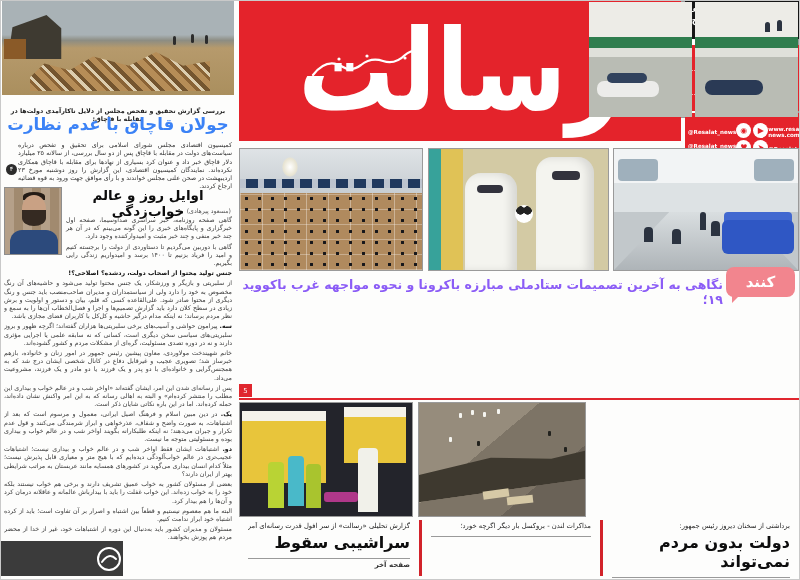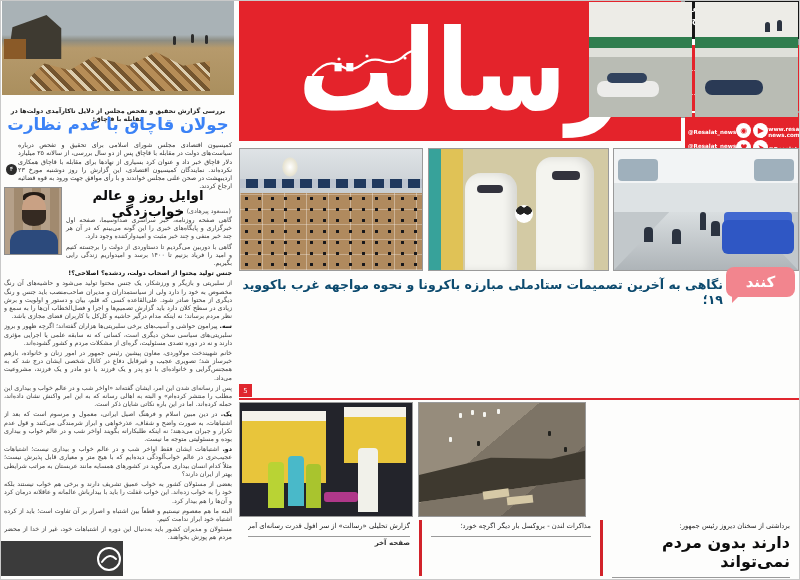--- a/index.html
+++ b/index.html
@@ -35,21 +35,21 @@
   .port-spacer{float:left;width:62px;height:42px;}
   .portrait{left:3px;top:186px;width:58px;height:68px;border:1px solid #8e8e8e;box-sizing:border-box;background:repeating-linear-gradient(90deg,#b5a089 0 9px,#a18a6f 9px 18px);}
   .portrait .head{position:absolute;left:17px;top:7px;width:24px;height:27px;border-radius:50% 50% 45% 45%;background:#c9a184;}
   .portrait .beard{position:absolute;left:17px;top:22px;width:24px;height:16px;border-radius:0 0 50% 50%;background:#352a22;}
   .portrait .hair{position:absolute;left:18px;top:4px;width:22px;height:8px;border-radius:50% 50% 0 0;background:#241c16;}
   .portrait .body{position:absolute;left:5px;bottom:0;width:48px;height:24px;border-radius:12px 12px 0 0;background:#2c4a7c;}
   .watermark{left:0;bottom:3px;width:122px;height:35px;background:rgba(38,38,38,.9);display:flex;align-items:center;gap:4px;color:#fff;font-family:"Liberation Sans",sans-serif;}
   .watermark .wm-logo{width:28px;height:28px;margin-left:2px;flex:0 0 28px;}
   .watermark .wm-txt{font-size:10.5px;font-weight:bold;line-height:12px;}
   
-  .main-kicker{left:238px;top:276px;width:484px;text-align:right;font-size:12.5px;font-weight:bold;color:#0c4a6e;}
+  .main-kicker{left:238px;top:276px;width:484px;text-align:right;font-size:12.5px;font-weight:bold;color:#8b5cf6;}
   .badge{left:auto;right:4px;top:266px;width:69px;height:30px;background:#f2858e;border-radius:8px;color:#fff;font-size:15px;font-weight:bold;display:flex;align-items:center;justify-content:center;letter-spacing:2px;}
   .badge::after{content:"";position:absolute;left:6px;bottom:-6px;border:6px solid transparent;border-top-color:#f2858e;border-left-color:#f2858e;}
   .main-headline{left:238px;top:297px;width:560px;height:94px;display:flex;align-items:flex-end;justify-content:center;white-space:nowrap;}
   .main-headline .txt{font-size:50px;font-weight:bold;color:#0b0b0b;transform:scaleY(1.32);transform-origin:bottom;letter-spacing:-1px;}
   .main-headline .red{color:#e0262e;}
   .pgbox{left:238px;top:383px;width:13px;height:13px;background:#e0262e;color:#fff;font-size:6.8px;display:flex;align-items:center;justify-content:center;}
   .redline{left:238px;top:397px;width:560px;height:2px;background:#e0262e;}
   
   .stories{left:238px;top:519px;width:560px;height:58px;display:flex;}
   .story{padding:2px 9px 0 9px;box-sizing:border-box;}
@@ -252,31 +252,32 @@
     <div class="panel">
       <div class="greenstripe"></div>
       <div class="lier" style="left:8px;bottom:20px;width:62px;height:16px;background:#ececea;"></div>
       <div class="lier" style="left:18px;bottom:34px;width:40px;height:10px;background:#31425d;"></div>
     </div>
   </div>
 
   <div class="abs stories">
     <div class="story" style="width:196px;">
       <div class="k">برداشتی از سخنان دیروز رئیس جمهور:</div>
-      <div class="h">دارند بدون مردم نمی‌تواند</div>
+      <div class="h">دولت بدون مردم نمی‌تواند</div>
       <div class="hr"></div>
 
     </div>
     <div class="sep"></div>
     <div class="story" style="width:178px;">
       <div class="k">مذاکرات لندن - بروکسل بار دیگر اگرچه خورد؛</div>
       <div class="hr"></div>
 
     </div>
     <div class="sep"></div>
     <div class="story" style="width:180px;">
       <div class="k">گزارش تحلیلی «رسالت» از سر افول قدرت رسانه‌ای آمریکا در گفت‌وگو با قدیری ابیانه؛</div>
+      <div class="h">سراشیبی سقوط</div>
       <div class="hr"></div>
       <div class="pg">صفحه آخر</div>
     </div>
   </div>
 
 </div>
 
 </body></html>

